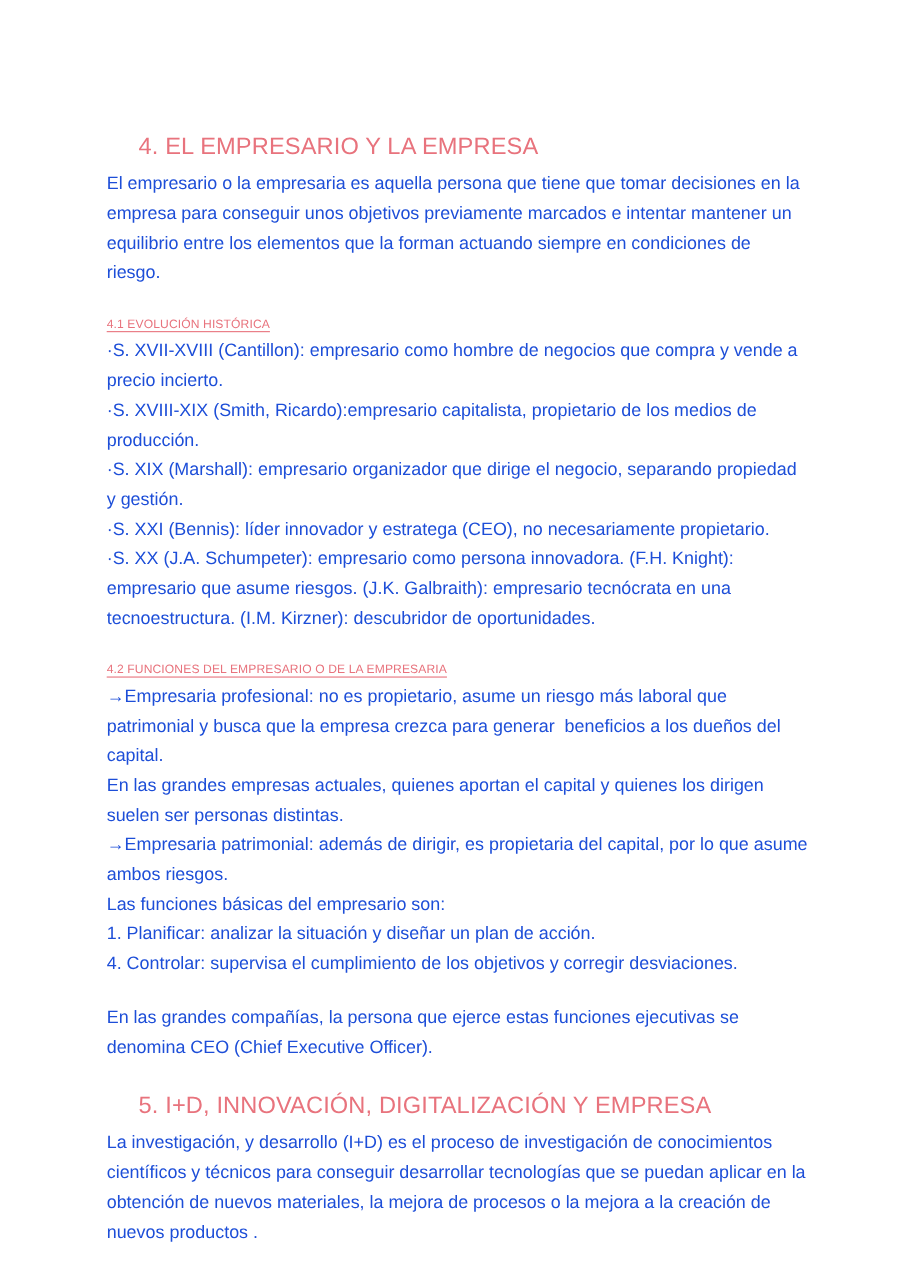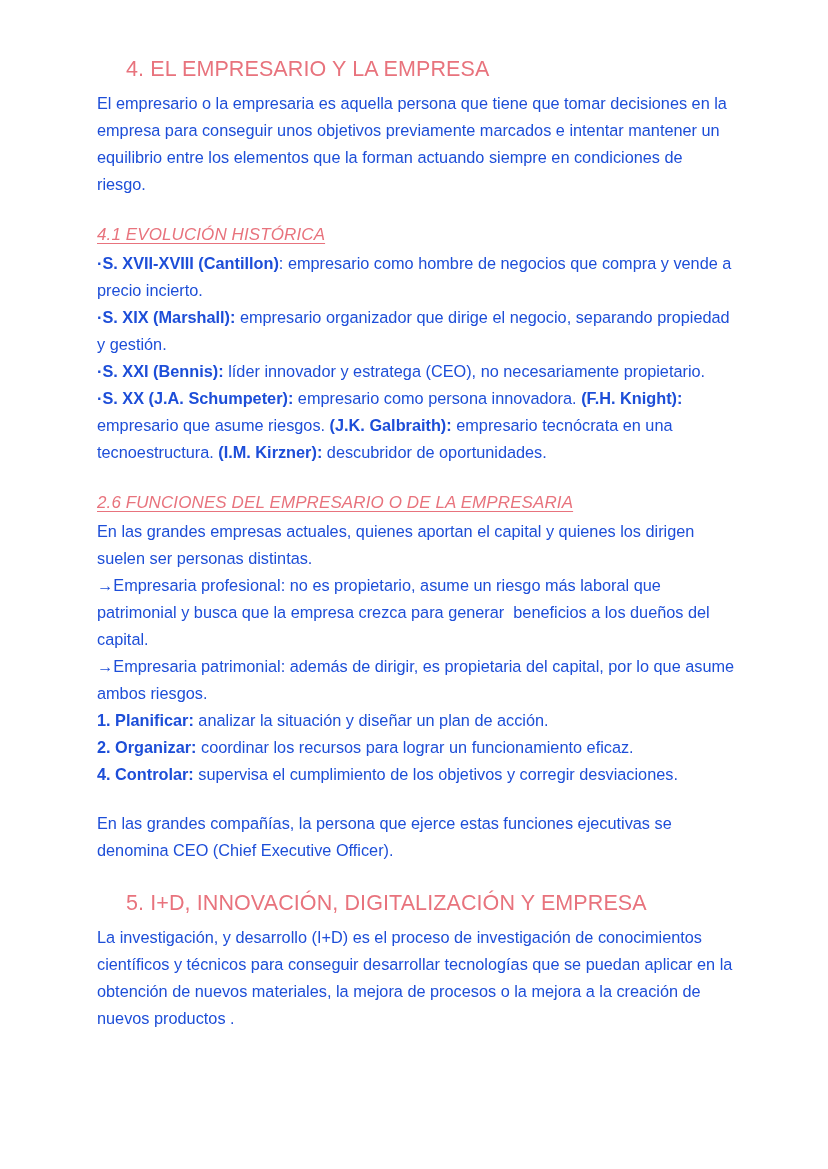--- a/index.html
+++ b/index.html
@@ -13,60 +13,59 @@
     font-family: "Liberation Sans", sans-serif;
     color: #1a1a1a;
     -webkit-font-smoothing: antialiased;
   }
   .page {
     position: relative;
     width: 828px;
     height: 1169px;
     background: #ffffff;
     box-sizing: border-box;
-    padding: 56px 93px 0 97px;
+    padding: 120px 93px 0 97px;
   }
   .content {
     width: 638px;
   }
 
   
   h1.section-title {
     font-size: 21.5px;
     font-weight: 400;
     color: #e8737d;
     margin: 0 0 7px 0;
     padding-left: 29px;
     letter-spacing: 0.1px;
     line-height: 1.25;
   }
   h2.subsection-title {
-    font-size: 17px;
+    font-size: 11px;
     font-weight: 400;
-    font-style: italic;
     color: #e8737d;
     text-decoration: underline;
     text-underline-offset: 2.5px;
     text-decoration-thickness: 1.2px;
     margin: 0 0 4px 0;
     letter-spacing: 0.1px;
     line-height: 1.3;
   }
 
   
   p.body-text {
     font-size: 16.3px;
     line-height: 27px;
     margin: 0;
     text-align: left;
     color: #1d4ed8;
     white-space: pre-wrap;
   }
   p.body-text b, p.body-text strong {
-    font-weight: 700;
+    font-weight: 400;
   }
 
   .block-gap-lg { height: 26px; }
   .block-gap-md { height: 22px; }
 </style>
 </head>
 <body>
 
 <div class="page">
   <div class="content">
@@ -74,41 +73,42 @@
     <h1 class="section-title">4. EL EMPRESARIO Y LA EMPRESA</h1>
 
     <p class="body-text">El empresario o la empresaria es aquella persona que tiene que tomar decisiones en la empresa para conseguir unos objetivos previamente marcados e intentar mantener un equilibrio entre los elementos que la forman actuando siempre en condiciones de riesgo.</p>
 
     <div class="block-gap-lg"></div>
 
     <h2 class="subsection-title">4.1 EVOLUCIÓN HISTÓRICA</h2>
 
     <p class="body-text"><b>·S. XVII-XVIII (Cantillon)</b><span>:</span><span> empresario como hombre de negocios que compra y vende a precio incierto.</span></p>
 
+    <p class="body-text"><b>·S. XVIII-XIX (Smith, Ricardo)</b><span>:</span><span>empresario capitalista, propietario de los medios de producción.</span></p>
 
     <p class="body-text"><b>·S. XIX (Marshall):</b><span> empresario organizador que dirige el negocio, separando propiedad y gestión.</span></p>
 
     <p class="body-text"><b>·S. XXI (Bennis):</b><span> líder innovador y estratega (CEO), no necesariamente propietario.</span></p>
 
     <p class="body-text"><b>·S. XX (J.A. Schumpeter):</b><span> empresario como persona innovadora. </span><b>(F.H. Knight):</b><span> empresario que asume riesgos. </span><b>(J.K. Galbraith):</b><span> empresario tecnócrata en una tecnoestructura. </span><b>(I.M. Kirzner):</b><span> descubridor de oportunidades.</span></p>
 
     <div class="block-gap-lg"></div>
 
-    <h2 class="subsection-title">2.6 FUNCIONES DEL EMPRESARIO O DE LA EMPRESARIA</h2>
+    <h2 class="subsection-title">4.2 FUNCIONES DEL EMPRESARIO O DE LA EMPRESARIA</h2>
+
+    <p class="body-text">→Empresaria profesional: no es propietario, asume un riesgo más laboral que patrimonial y busca que la empresa crezca para generar  beneficios a los dueños del capital.</p>
 
     <p class="body-text">En las grandes empresas actuales, quienes aportan el capital y quienes los dirigen suelen ser personas distintas.</p>
 
-    <p class="body-text">→Empresaria profesional: no es propietario, asume un riesgo más laboral que patrimonial y busca que la empresa crezca para generar  beneficios a los dueños del capital.</p>
-
     <p class="body-text">→Empresaria patrimonial: además de dirigir, es propietaria del capital, por lo que asume ambos riesgos.</p>
 
+    <p class="body-text">Las funciones básicas del empresario son:</p>
 
     <p class="body-text"><b>1. Planificar:</b><span> analizar la situación y diseñar un plan de acción.</span></p>
 
-    <p class="body-text"><b>2. Organizar:</b><span> coordinar los recursos para lograr un funcionamiento eficaz.</span></p>
 
 
     <p class="body-text"><b>4. Controlar:</b><span> supervisa el cumplimiento de los objetivos y corregir desviaciones.</span></p>
 
     <div class="block-gap-md"></div>
 
     <p class="body-text">En las grandes compañías, la persona que ejerce estas funciones ejecutivas se denomina CEO (Chief Executive Officer).</p>
 
     <div class="block-gap-lg"></div>
 

